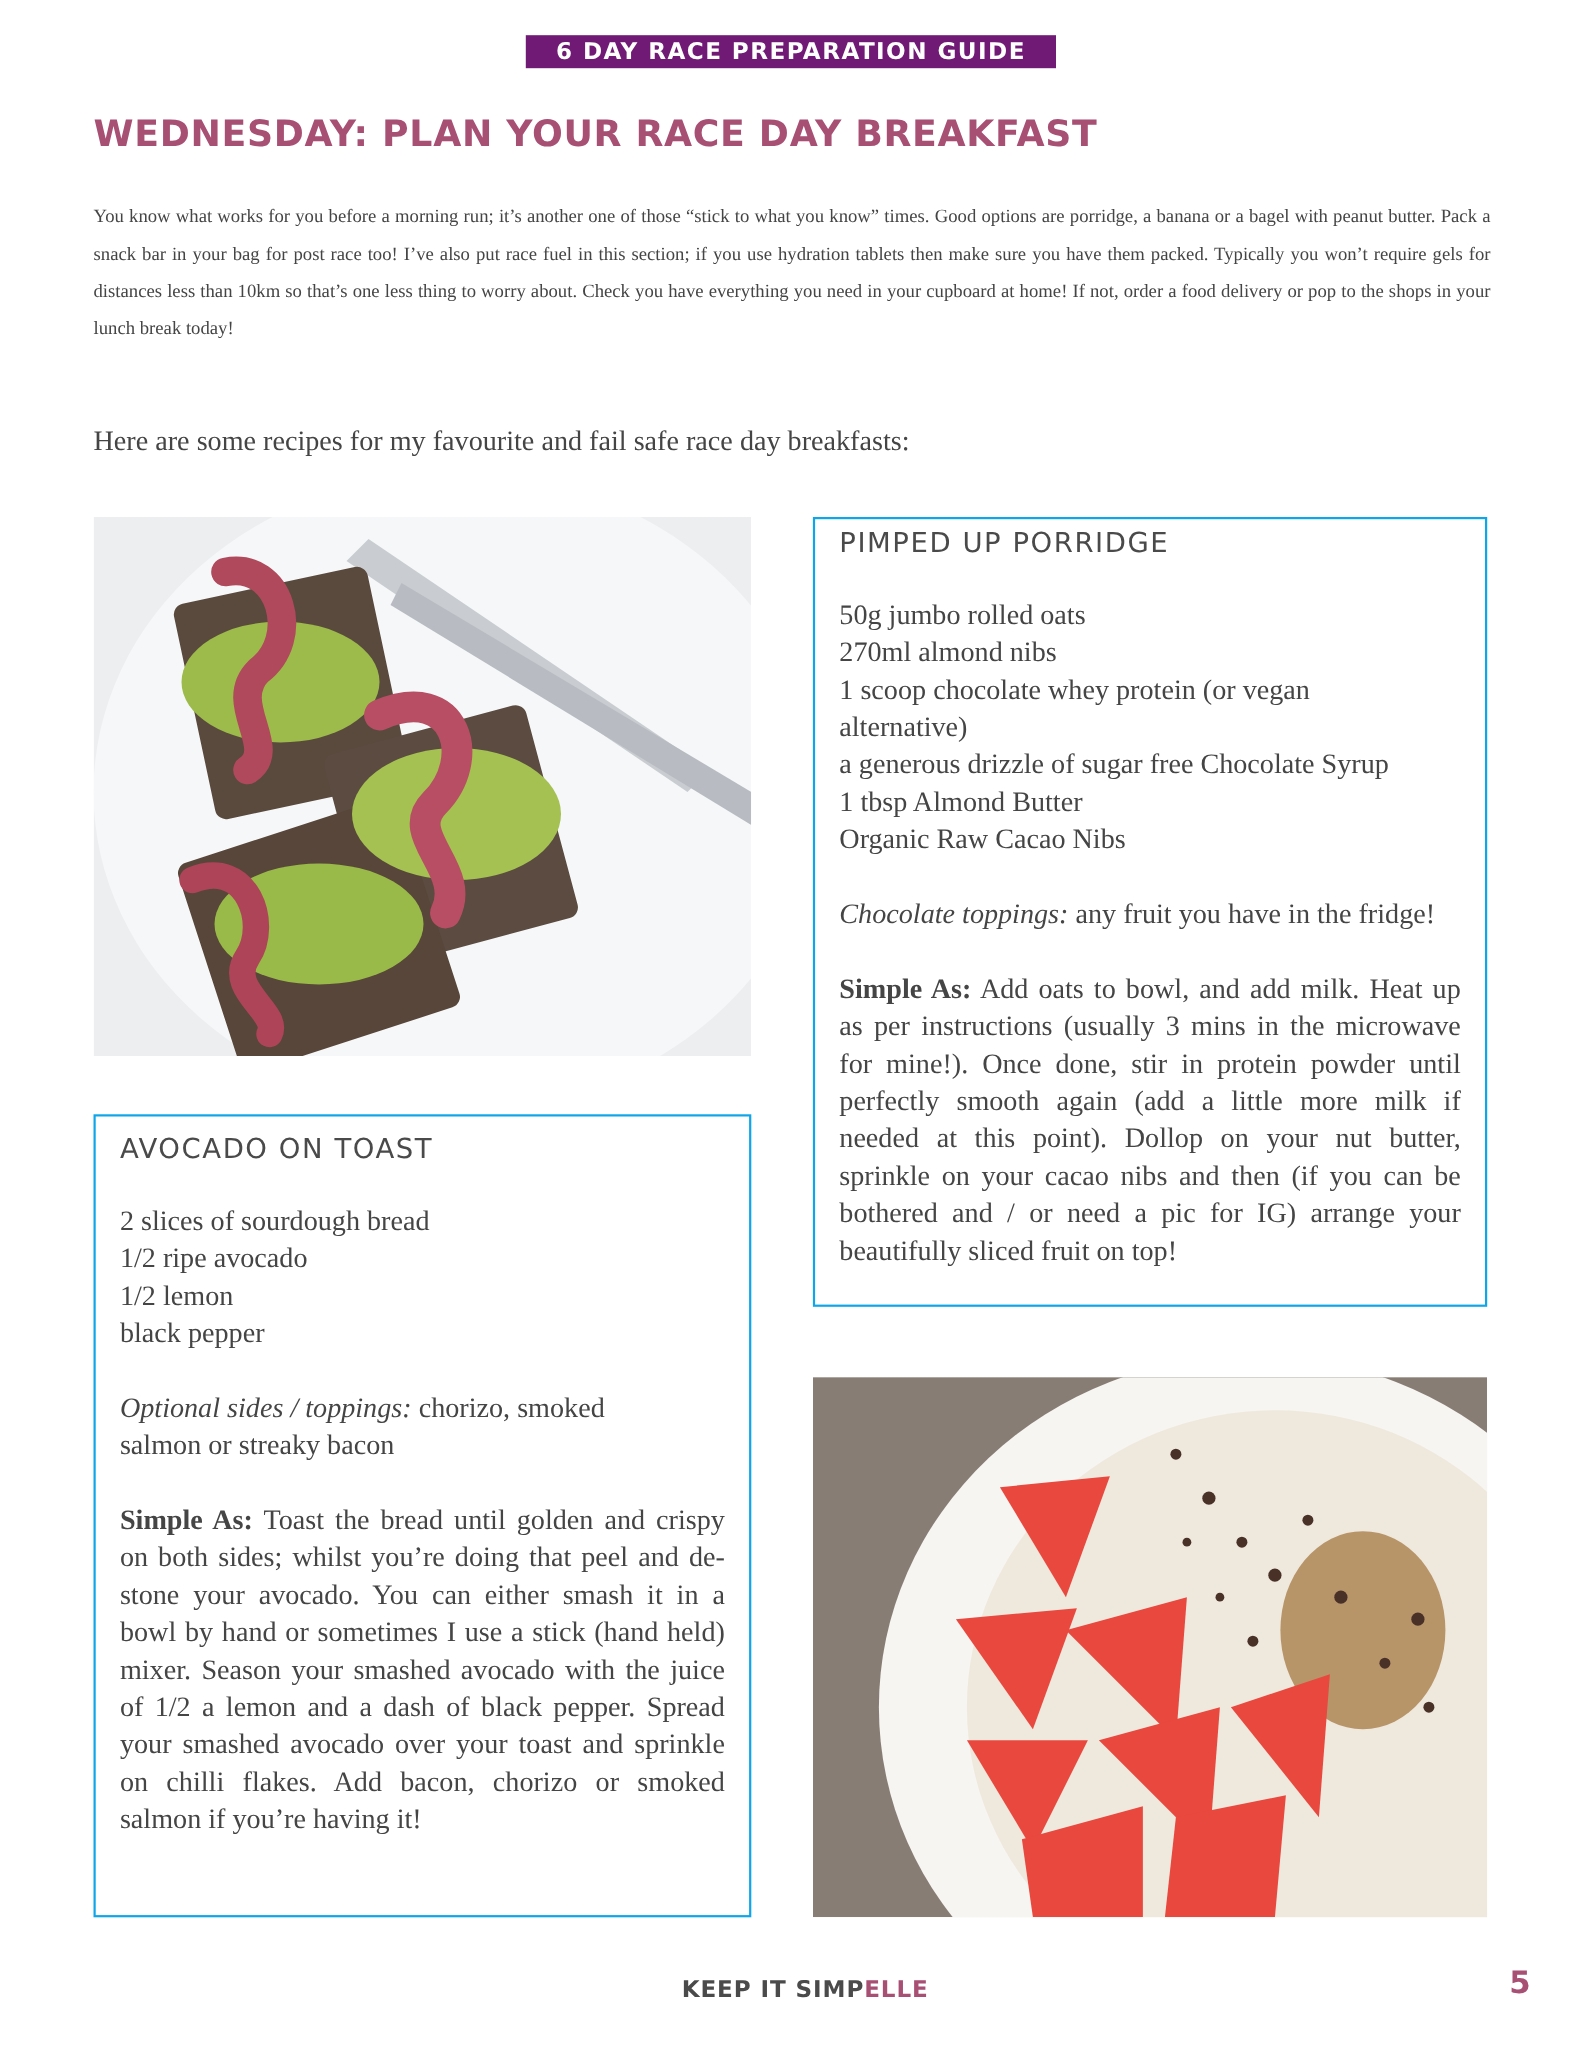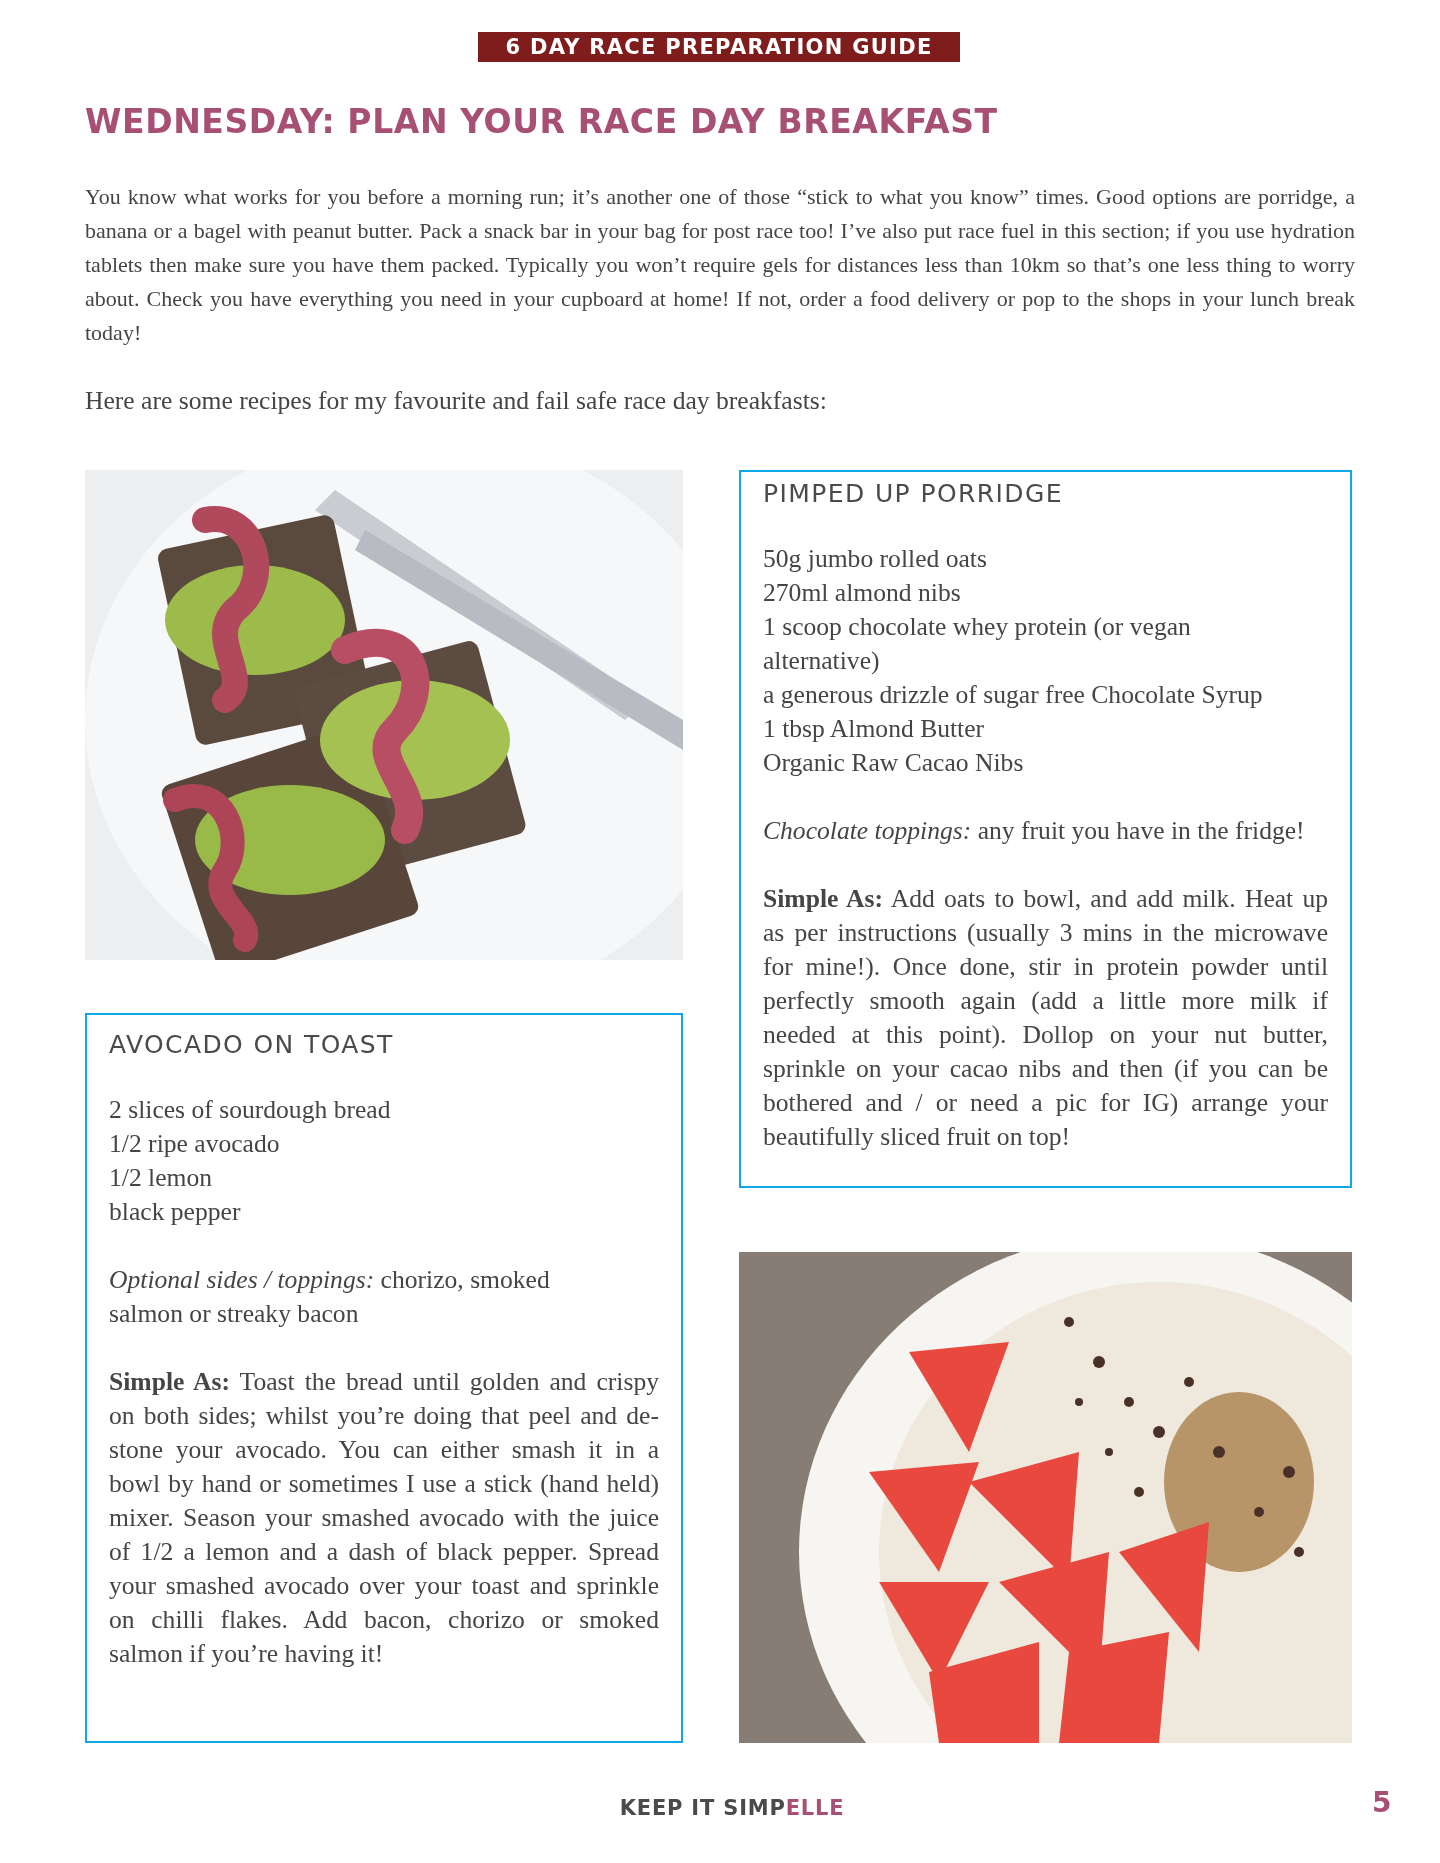--- a/index.html
+++ b/index.html
@@ -1,22 +1,22 @@
 <!DOCTYPE html>
 <html><head>
 <meta charset="utf-8">
 <style>
   html, body { margin: 0; padding: 0; background: #ffffff; }
   body { width: 1440px; height: 1863px; position: relative; overflow: hidden; font-family: "Liberation Serif", "DejaVu Serif", serif; color: #454545; }
-  .banner { position: absolute; left: 478px; top: 32px; width: 482px; height: 30px; background: #7f1d1d; color: #fff;
+  .banner { position: absolute; left: 478px; top: 32px; width: 482px; height: 30px; background: #701a75; color: #fff;
     font-family: "DejaVu Sans", "Liberation Sans", sans-serif; font-weight: bold; font-size: 21px; letter-spacing: 1.3px;
     display: flex; align-items: center; justify-content: center; }
   .page-title { position: absolute; left: 85px; top: 102px; margin: 0; font-family: "DejaVu Sans", "Liberation Sans", sans-serif;
     font-weight: bold; font-size: 33px; color: #a84f74; letter-spacing: 0.6px; }
-  .intro { position: absolute; left: 85px; top: 180px; width: 1270px; margin: 0; font-size: 22px; line-height: 34px; text-align: justify; text-align-last: left; }
+  .intro { position: absolute; left: 85px; top: 180px; width: 1270px; margin: 0; font-size: 17px; line-height: 34px; text-align: justify; text-align-last: left; }
   .lead { position: absolute; left: 85px; top: 384px; margin: 0; font-size: 25.6px; line-height: 34px; }
   .photo { position: absolute; overflow: hidden; }
   .photo svg { display: block; width: 100%; height: 100%; }
   .recipe-box { position: absolute; border: 2px solid #0ea5e9; box-sizing: border-box; padding: 0 22px; }
   .recipe-title { font-family: "DejaVu Sans", "Liberation Sans", sans-serif; font-size: 25px; color: #4a4a4a; letter-spacing: 1.4px; margin: 0; font-weight: normal; }
   .ingredients { list-style: none; padding: 0; margin: 0; font-size: 25.6px; line-height: 34px; }
   .note { margin: 0; font-size: 25.6px; line-height: 34px; }
   .note em { font-style: italic; }
   .method { margin: 0; font-size: 25.6px; line-height: 34px; text-align: justify; text-align-last: left; }
   .method b { font-weight: bold; }

